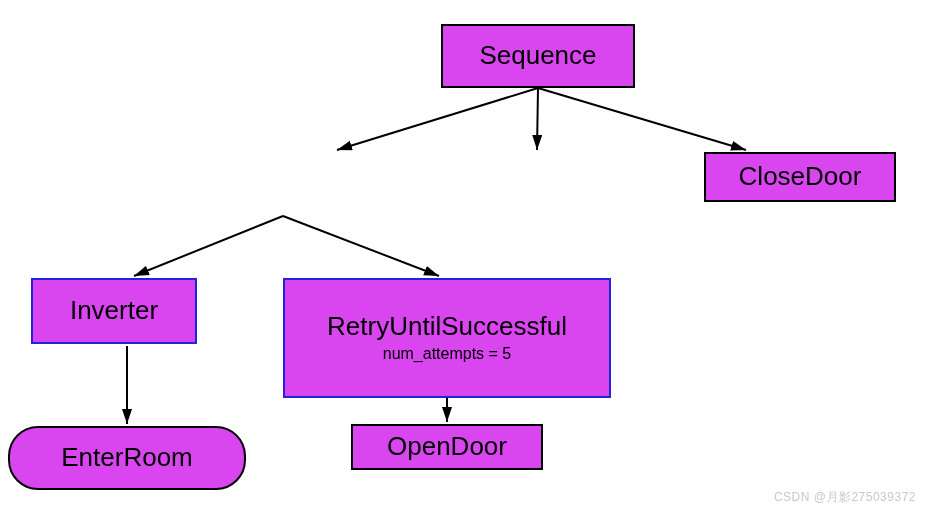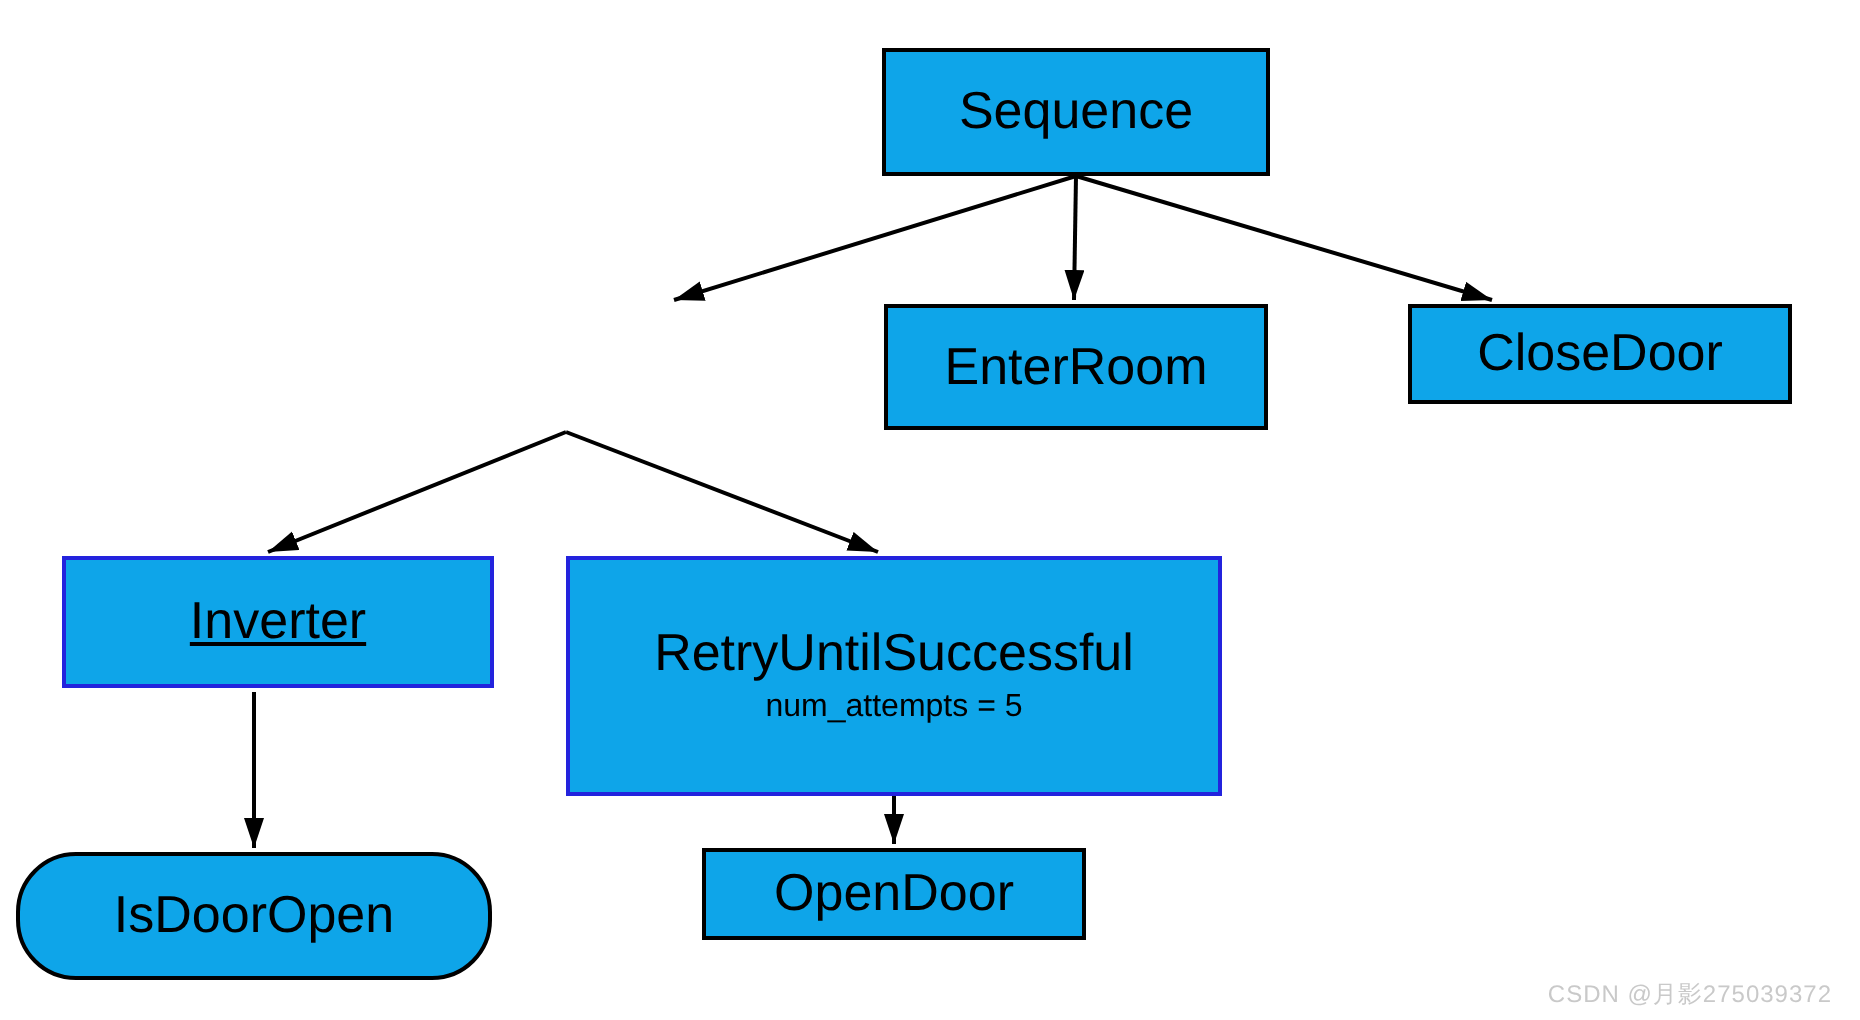--- a/index.html
+++ b/index.html
@@ -19,21 +19,21 @@
     position: absolute;
     left: 0;
     top: 0;
     width: 930px;
     height: 510px;
     pointer-events: none;
   }
   .node {
     position: absolute;
     box-sizing: border-box;
-    background: #0ea5e9;
+    background: #d946ef;
     border: 2px solid #000000;
     display: flex;
     flex-direction: column;
     align-items: center;
     justify-content: center;
     color: #000000;
     font-size: 26px;
     line-height: 1.15;
     text-align: center;
     white-space: nowrap;
@@ -46,21 +46,21 @@
   }
   .node .sublabel {
     font-size: 16px;
     margin-top: 3px;
   }
   
   #node-sequence   { left: 441px; top: 24px;  width: 194px; height: 64px; }
   #node-fallback   { left: 187px; top: 152px; width: 192px; height: 63px; }
   #node-enterroom  { left: 442px; top: 152px; width: 192px; height: 63px; }
   #node-closedoor  { left: 704px; top: 152px; width: 192px; height: 50px; }
-  #node-inverter   { left: 31px;  top: 278px; width: 216px; height: 66px; text-decoration: underline; }
+  #node-inverter   { left: 31px;  top: 278px; width: 166px; height: 66px; }
   #node-retry      { left: 283px; top: 278px; width: 328px; height: 120px; }
   #node-isdooropen { left: 8px;   top: 426px; width: 238px; height: 64px; }
   #node-opendoor   { left: 351px; top: 424px; width: 192px; height: 46px; }
   .watermark {
     position: absolute;
     right: 14px;
     bottom: 4px;
     font-size: 12px;
     color: #c9c9c9;
     letter-spacing: 0.5px;
@@ -85,39 +85,36 @@
     <line x1="283" y1="216" x2="439" y2="276" stroke="#000000" stroke-width="2" marker-end="url(#arrow)"></line>
     <line x1="127" y1="346" x2="127" y2="424" stroke="#000000" stroke-width="2" marker-end="url(#arrow)"></line>
     <line x1="447" y1="380" x2="447" y2="422" stroke="#000000" stroke-width="2" marker-end="url(#arrow)"></line>
   </svg>
 
   <div class="node" id="node-sequence">
     <span>Sequence</span>
   </div>
 
 
-  <div class="node" id="node-enterroom">
-    <span>EnterRoom</span>
-  </div>
 
   <div class="node" id="node-closedoor">
     <span>CloseDoor</span>
   </div>
 
   <div class="node decorator" id="node-inverter">
     <span>Inverter</span>
   </div>
 
   <div class="node decorator" id="node-retry">
     <span>RetryUntilSuccessful</span>
     <span class="sublabel">num_attempts = 5</span>
   </div>
 
   <div class="node rounded" id="node-isdooropen">
-    <span>IsDoorOpen</span>
+    <span>EnterRoom</span>
   </div>
 
   <div class="node" id="node-opendoor">
     <span>OpenDoor</span>
   </div>
 
   <div class="watermark">CSDN @月影275039372</div>
 
 </div>
 

